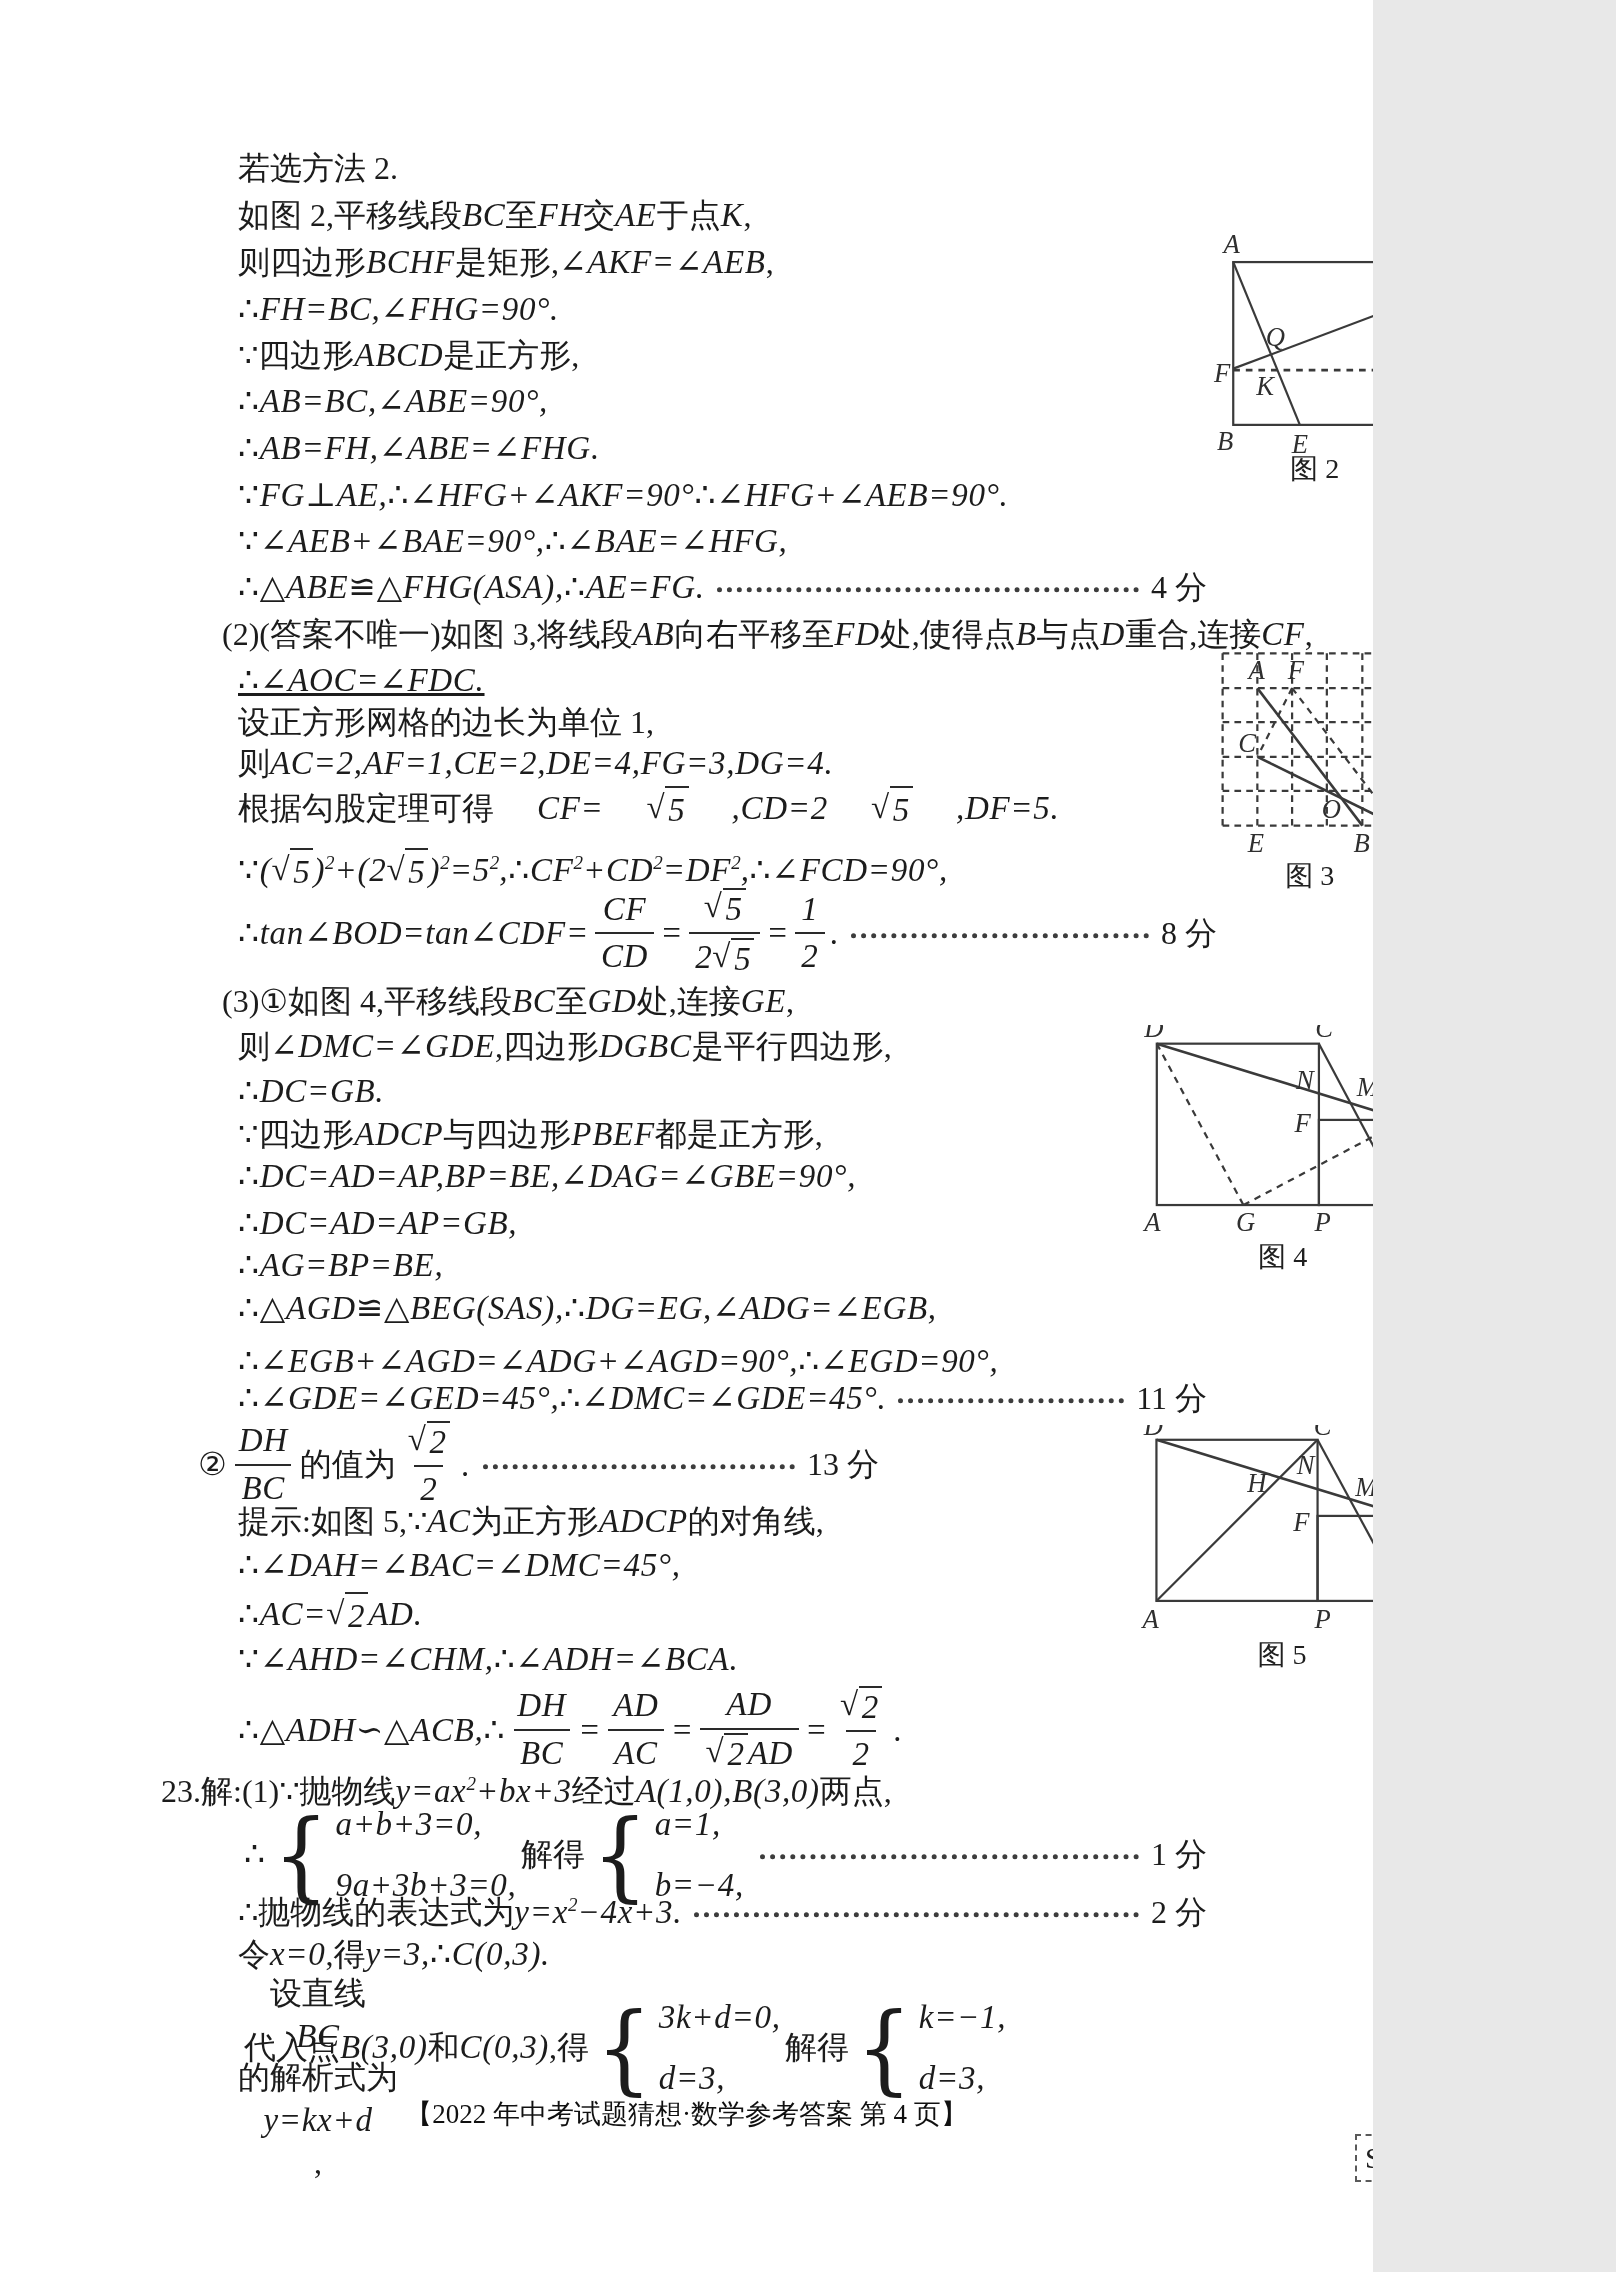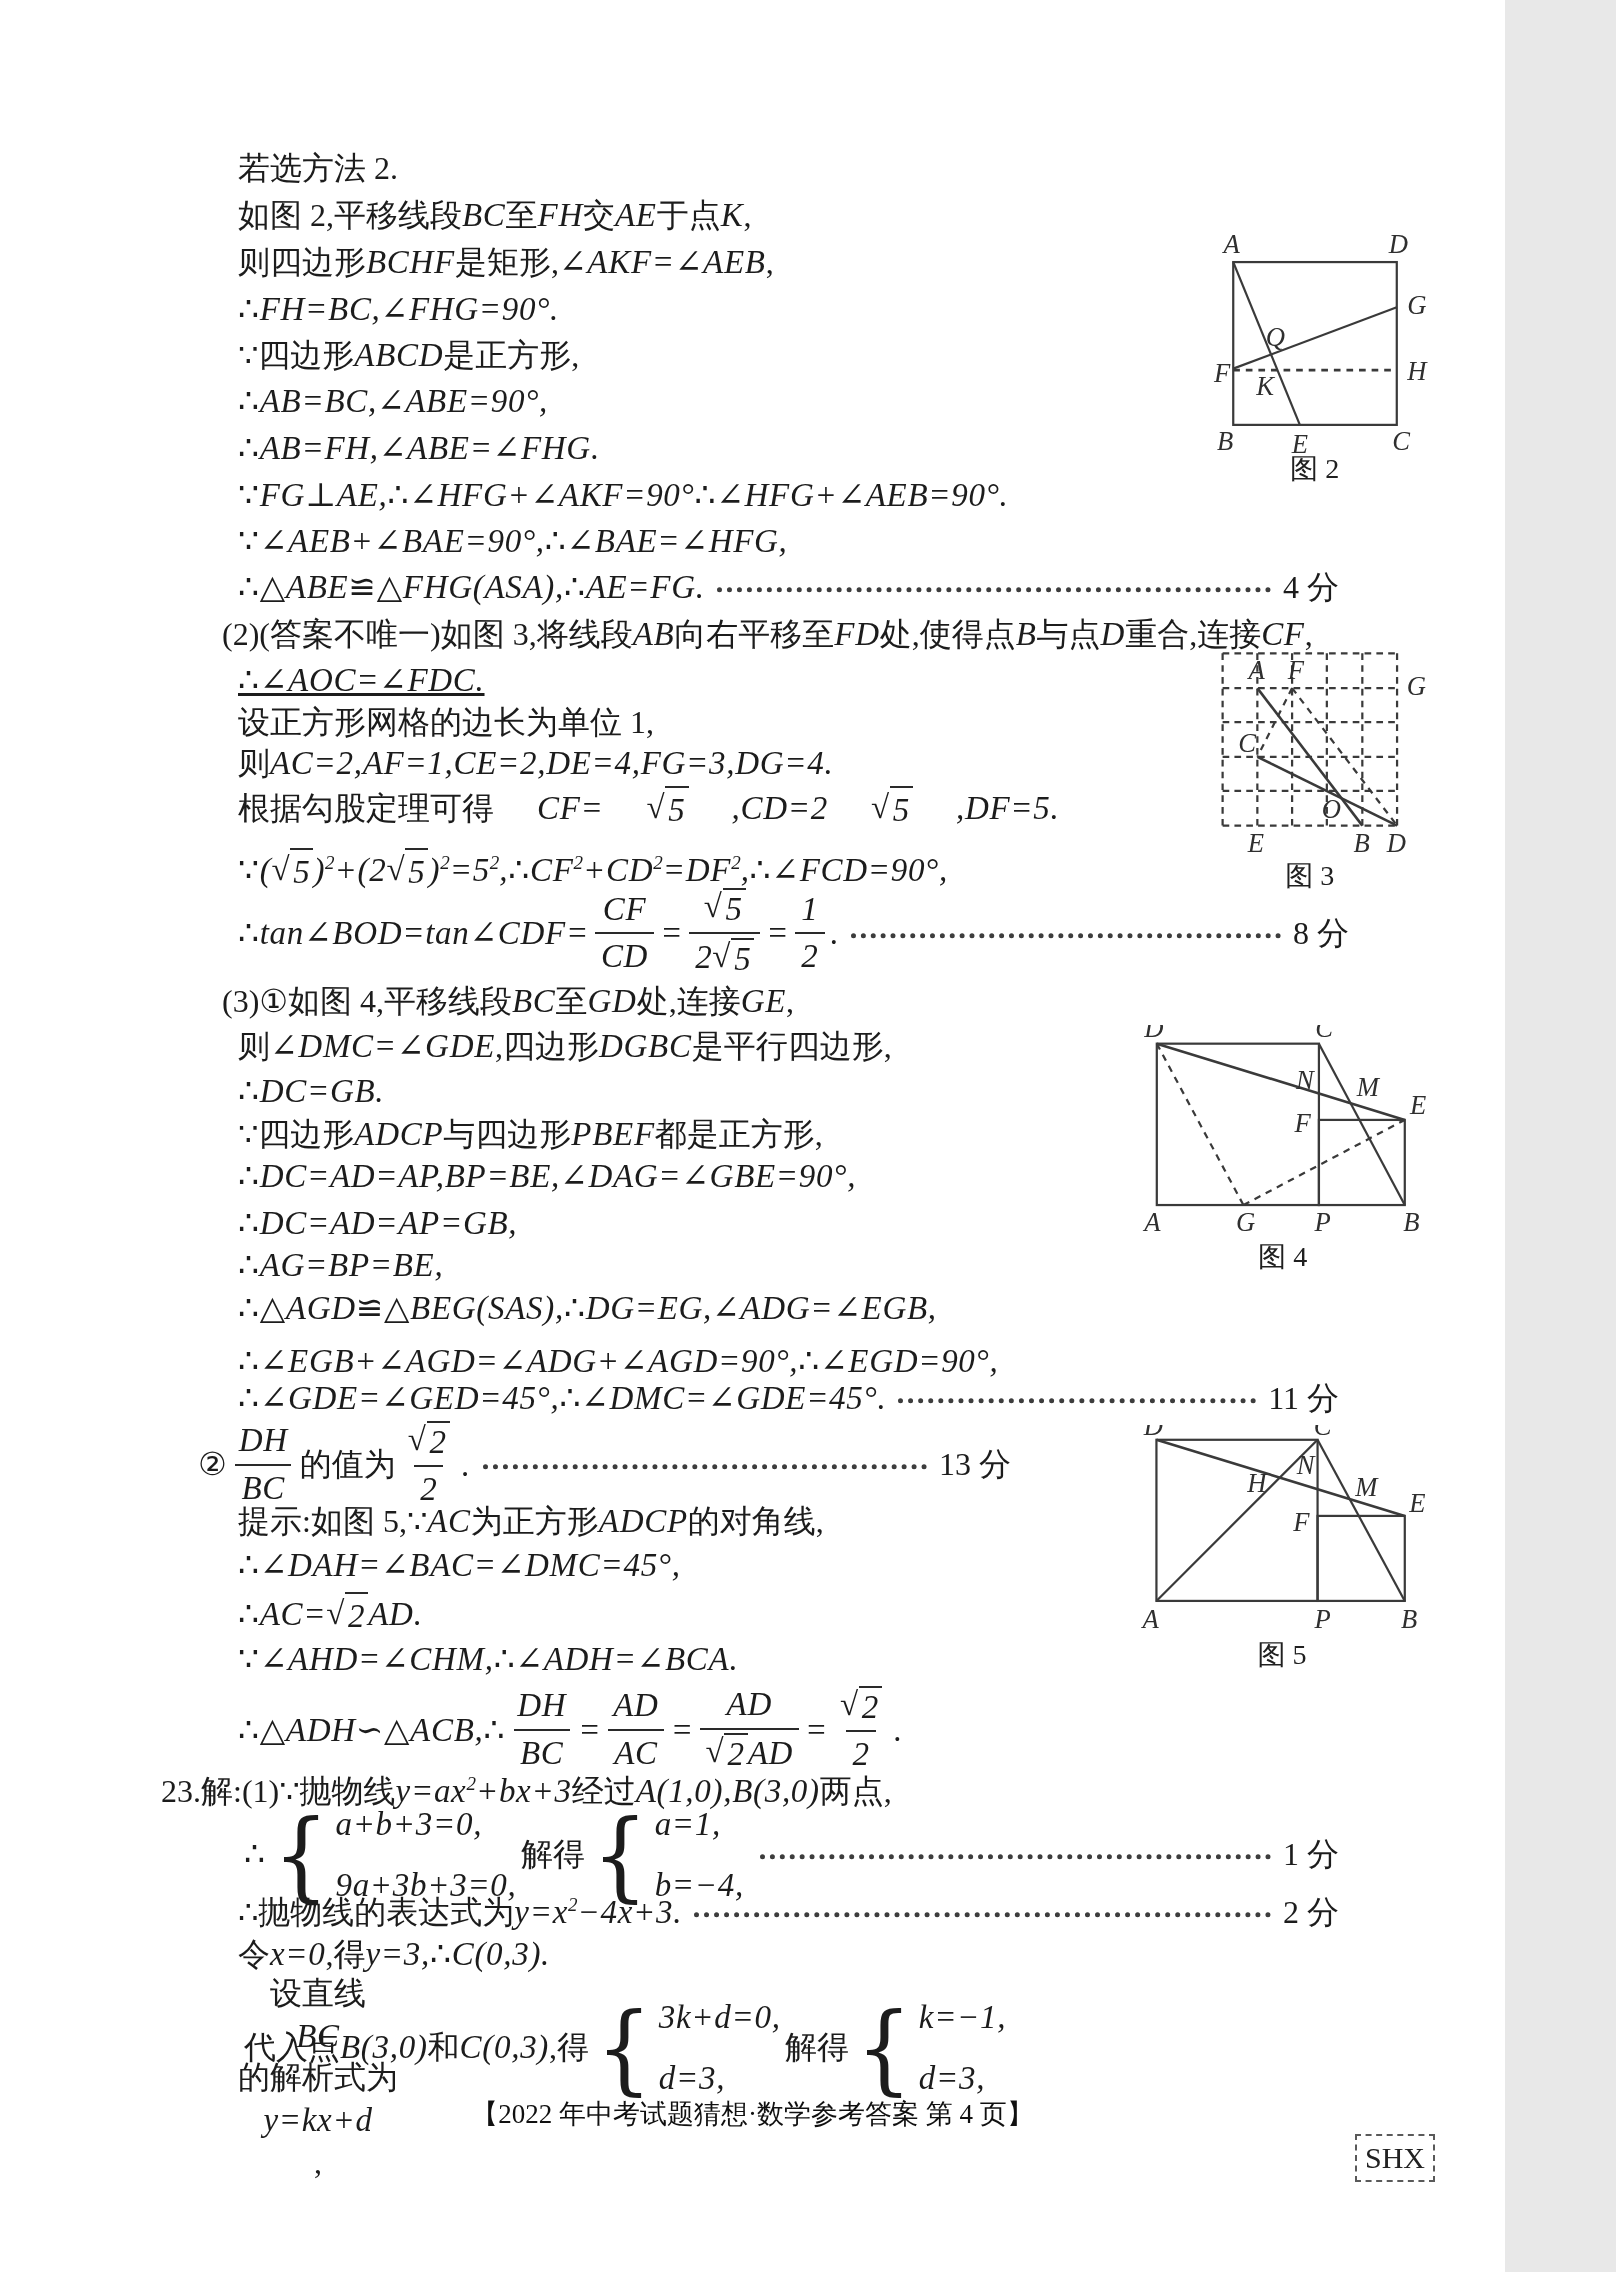--- a/index.html
+++ b/index.html
@@ -1,16 +1,16 @@
 <!DOCTYPE html>
 <html style="font-size:12px"><head>
 <meta charset="utf-8">
 <style>
   html,body{margin:0;padding:0;background:#e8e8e8;}
-  .page{position:relative;width:1505px;height:2273px;background:#ffffff;overflow:hidden;
+  .page{position:relative;width:1373px;height:2273px;background:#ffffff;overflow:hidden;
         font-family:"Liberation Serif","DejaVu Serif","DejaVu Sans",serif;color:#1c1c1c;}
   .line{position:absolute;display:flex;align-items:center;white-space:nowrap;line-height:1.3;}
   .cn{font-size:32px;font-style:normal;}
   .math{font-size:33px;font-style:italic;letter-spacing:0.7px;}
   .math sup{font-size:19px;vertical-align:super;letter-spacing:0;}
   .frac{display:inline-flex;flex-direction:column;align-items:center;margin:0 6px;vertical-align:middle;}
   .frac .num{padding:0 6px 3.7px;display:inline-flex;align-items:center;}
   .frac .den{border-top:2.2px solid #2a2a2a;padding:3.7px 6px 0;display:inline-flex;align-items:center;}
   .frac .num,.frac .den{font-size:30px;font-style:italic;line-height:1.15;}
   .sqrt{display:inline-flex;align-items:flex-start;}

